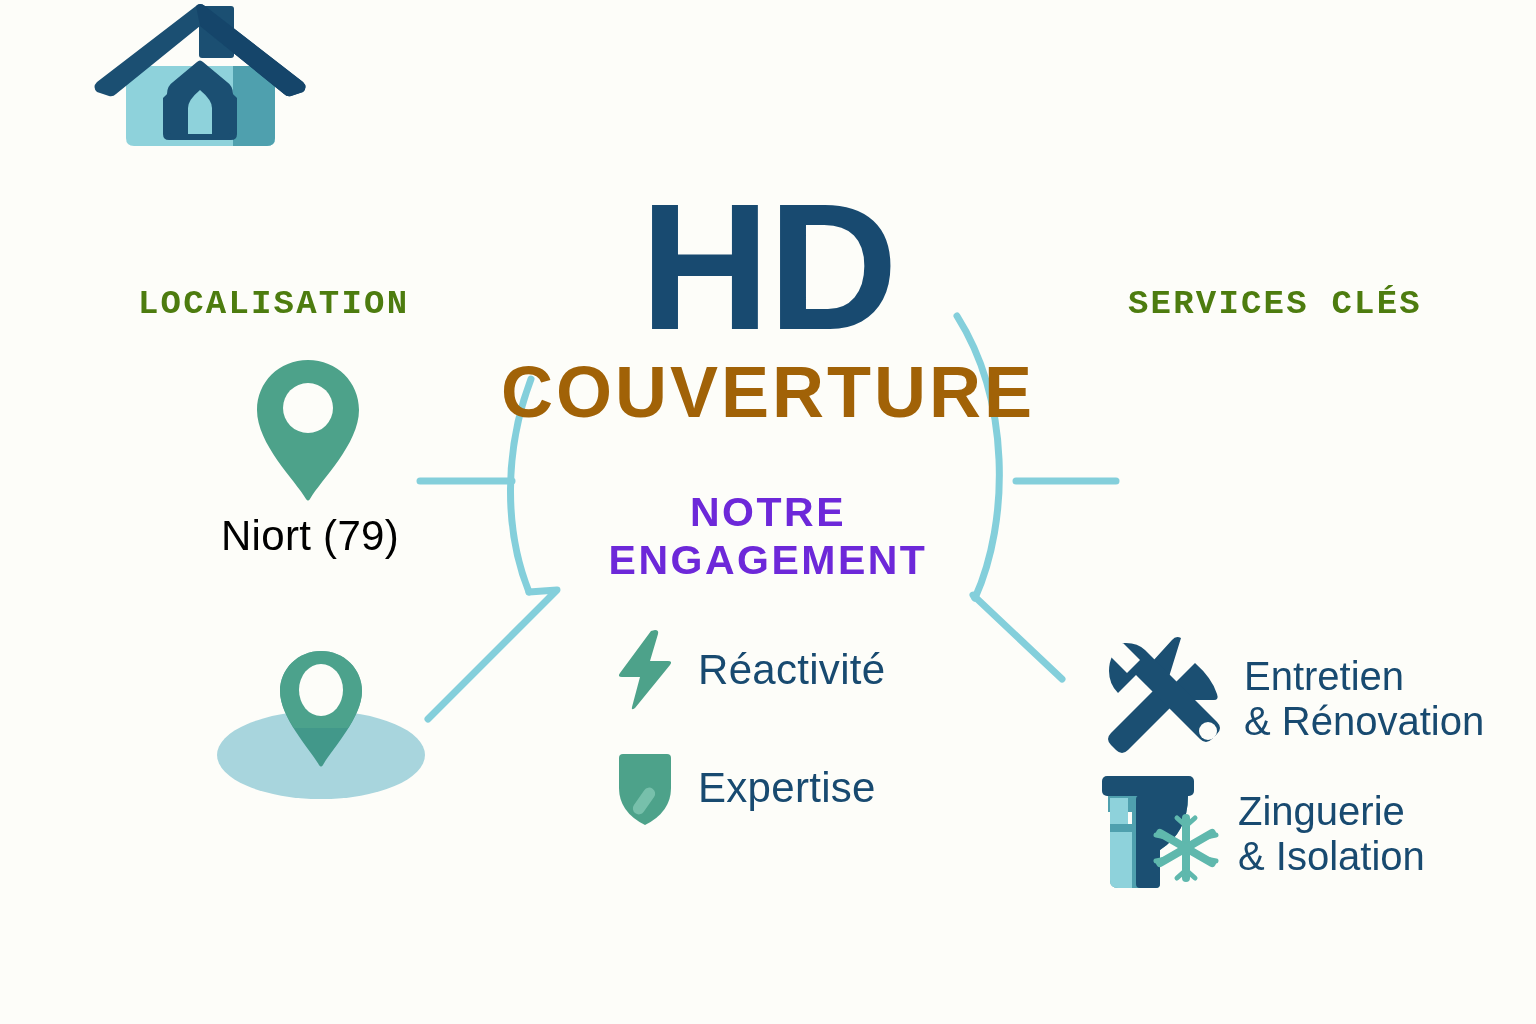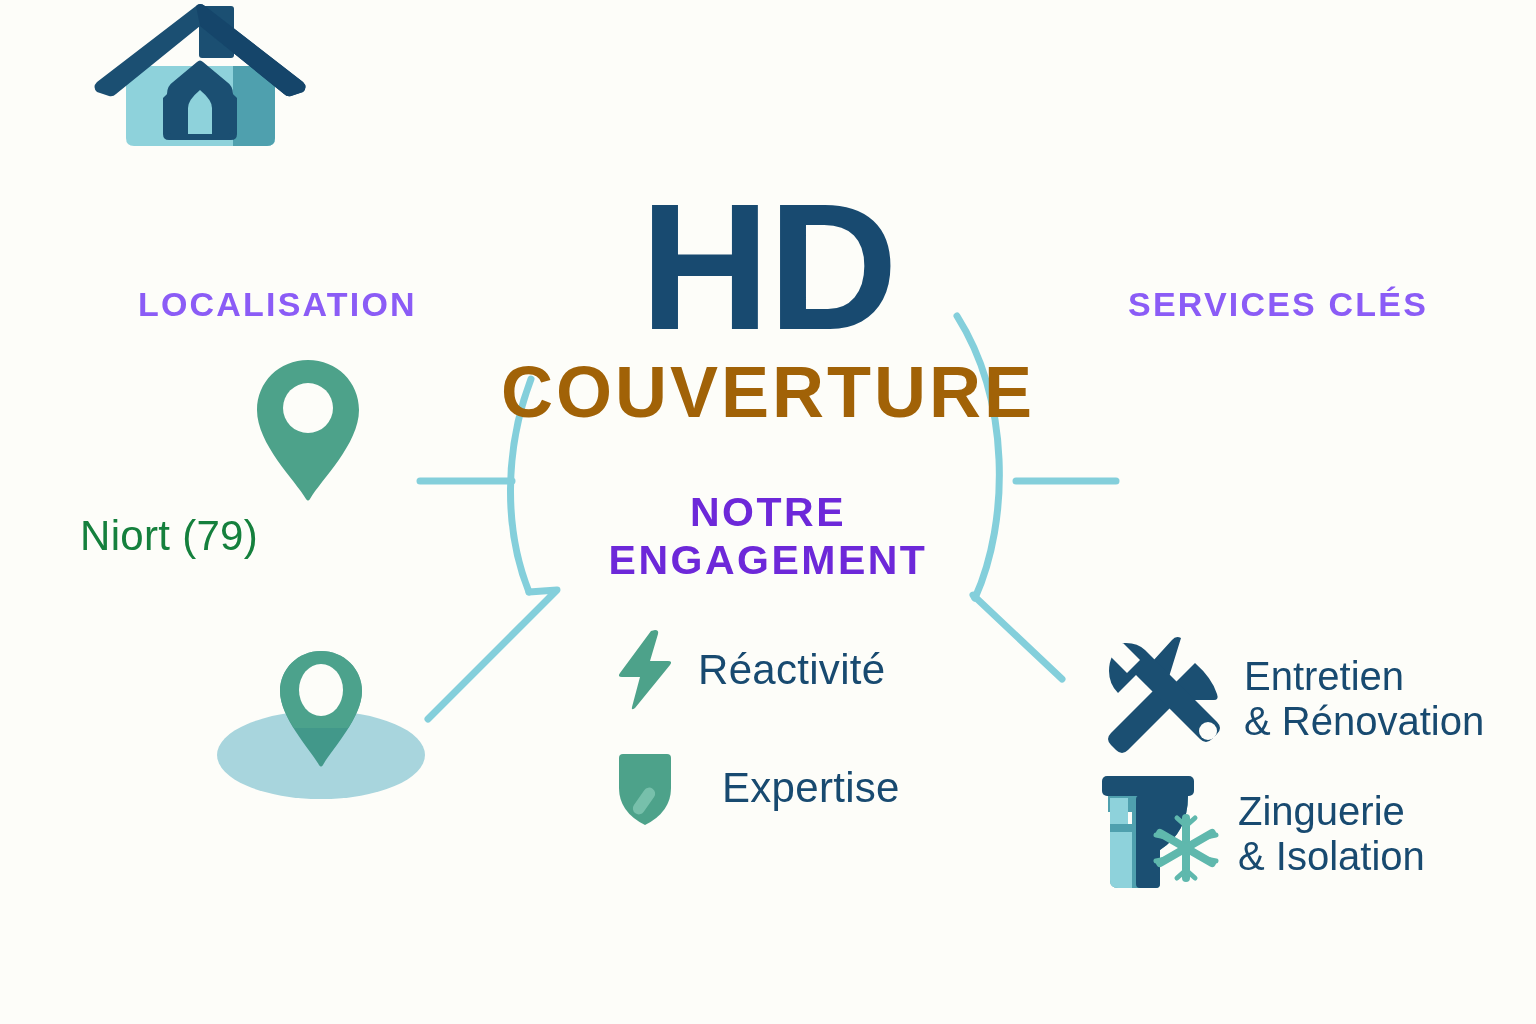--- a/index.html
+++ b/index.html
@@ -40,40 +40,41 @@
     position:absolute;left:518px;top:488px;width:500px;text-align:center;
   }
   .eng-title{
     font-size:41px;font-weight:700;letter-spacing:2.5px;color:#6d28d9;line-height:1.18;
   }
   .eng-list{margin-top:42px;}
   .eng-item{
     display:flex;align-items:center;justify-content:flex-start;
     margin-left:88px;height:86px;
   }
-  .eng-item + .eng-item{margin-top:32px;gap:24px;}
+  .eng-item + .eng-item{margin-top:32px;}
   .eng-ico{width:78px;display:flex;align-items:center;justify-content:center;}
   .eng-label{
     font-size:42px;color:#184a70;margin-left:14px;letter-spacing:0.3px;
   }
 
   
   .side-head{
     position:absolute;
-    font-size:34px;font-weight:700;letter-spacing:2.2px;color:#8b5cf6;
+    font-size:34px;font-weight:700;letter-spacing:2.2px;color:#4d7c0f;
     white-space:nowrap;
+    font-family:Liberation Mono, monospace;
   }
   #head-loc{left:138px;top:285px;}
   #head-srv{left:1084px;top:285px;margin-left:44px;}
 
   
   #pin-main{position:absolute;left:253px;top:358px;}
   #loc-city{
-    position:absolute;left:80px;top:512px;width:460px;
-    font-size:42px;color:#15803d;letter-spacing:0.3px;
+    position:absolute;left:80px;top:512px;width:460px;text-align:center;
+    font-size:42px;color:#000000;letter-spacing:0.3px;
   }
   #pin-ground{position:absolute;left:215px;top:645px;}
 
   
   .srv-row{position:absolute;display:flex;align-items:center;}
   #srv-1{left:1120px;top:352px;display:block;width:400px;}
   #srv-1-ico{display:flex;justify-content:center;width:400px;}
   #srv-1-txt{
     margin-top:8px;width:400px;text-align:center;
     font-size:40px;line-height:1.12;color:#184a70;

